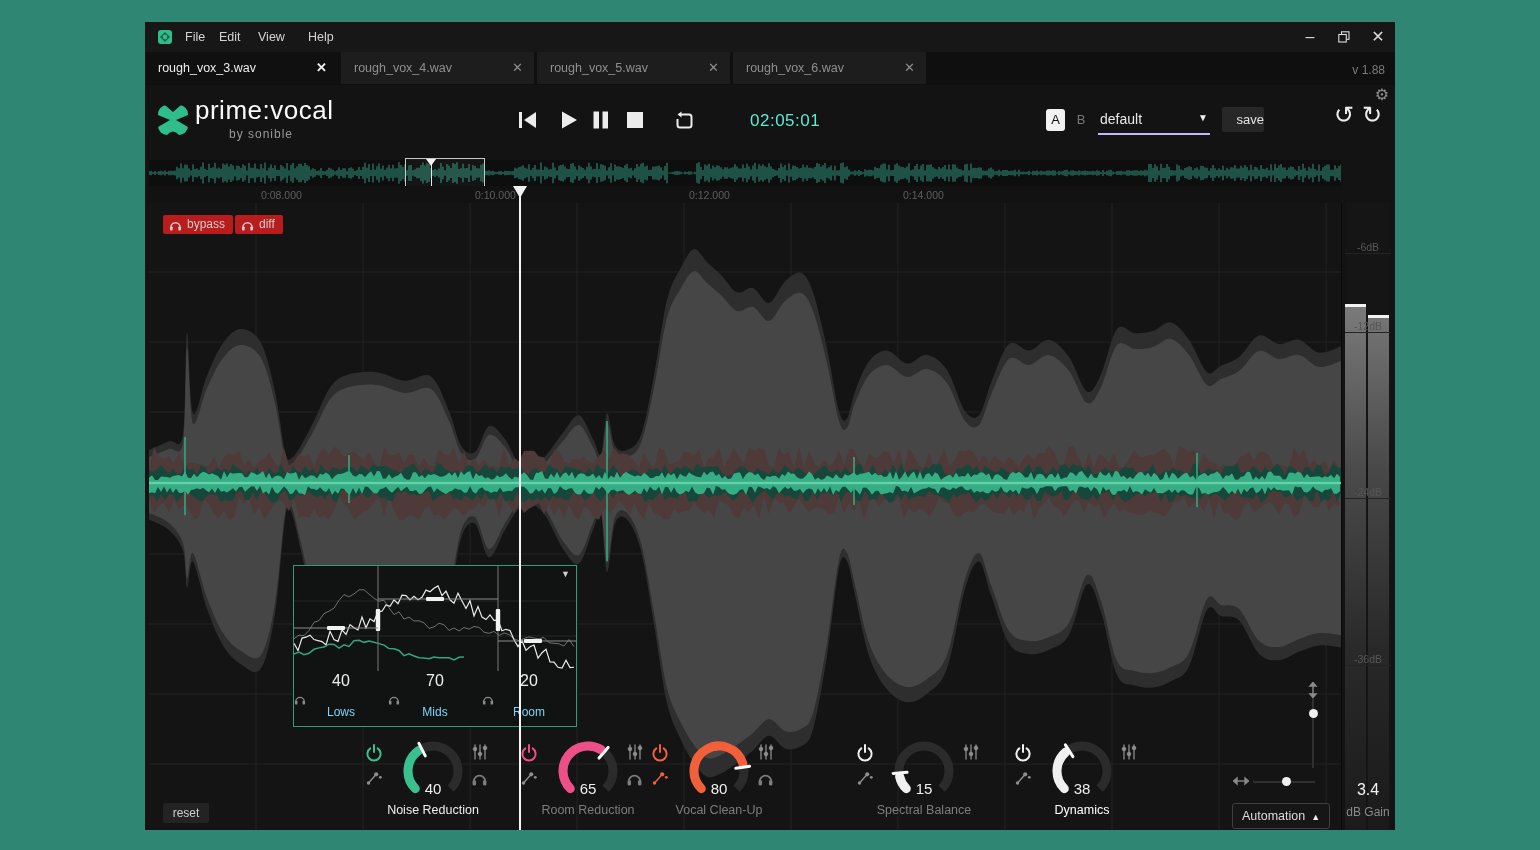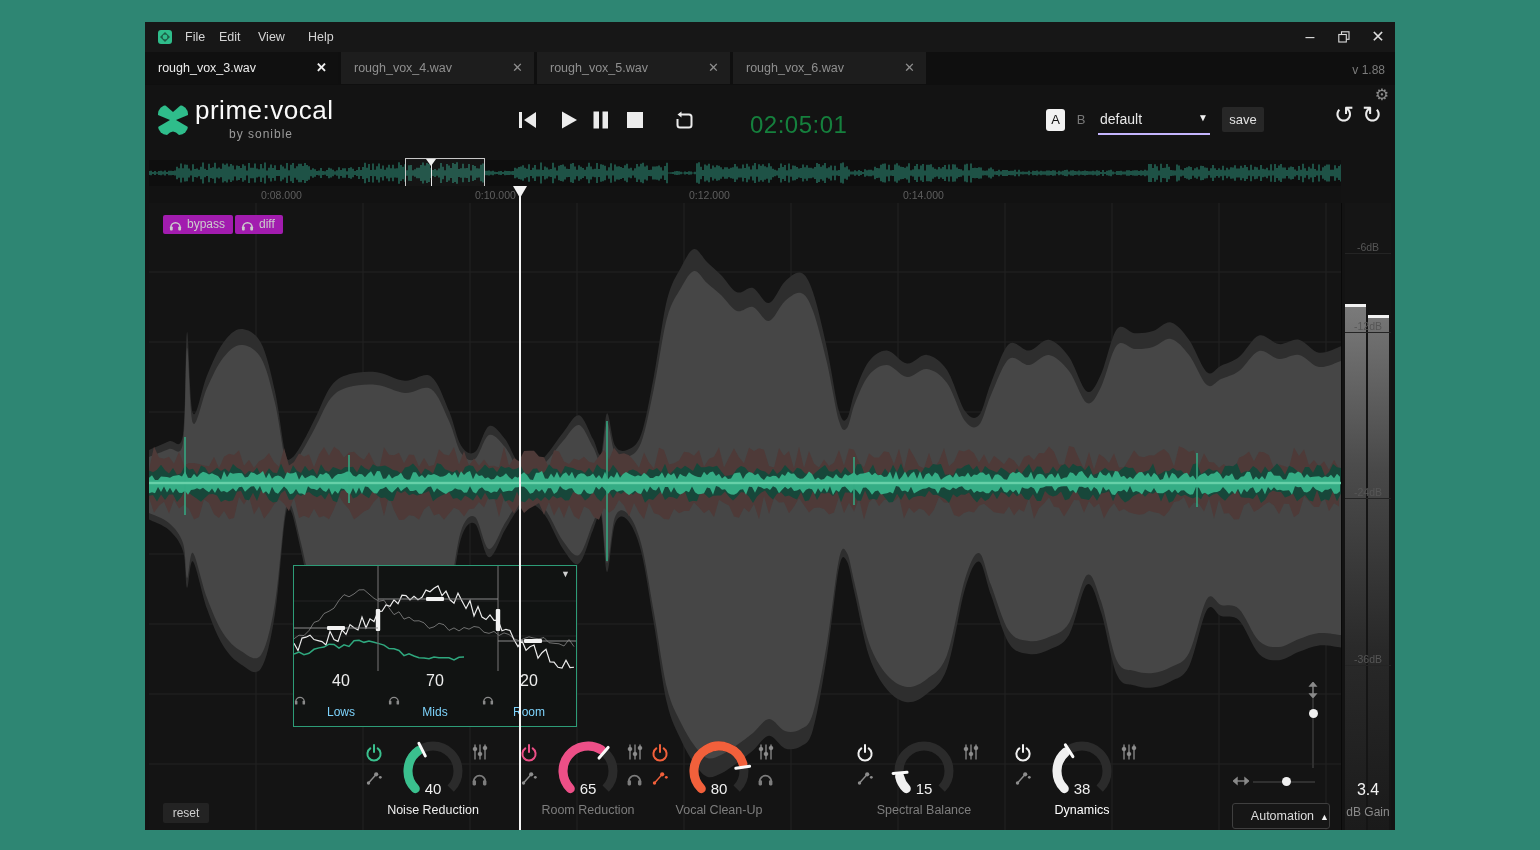--- a/index.html
+++ b/index.html
@@ -16,44 +16,44 @@
   .tab.active{background:#101010;color:#ececec;}
   .tab .tlabel{position:absolute;left:13px;top:9px;}
   .tab .tclose{position:absolute;right:11px;top:8px;font-size:13px;color:inherit;}
   .tab.active .tclose{color:#f0f0f0;font-weight:bold;}
   .version{position:absolute;right:10px;top:41px;color:#7b7b7b;font-size:12px;}
   
   .header{position:absolute;left:0;top:63px;width:100%;height:75px;background:#131313;}
   .brandname{position:absolute;left:50px;top:10px;color:#fafafa;font-size:26px;letter-spacing:.5px;}
   .brandby{position:absolute;left:84px;top:42px;color:#9a9a9a;font-size:12px;letter-spacing:1px;}
   .tbtn{position:absolute;top:25px;width:22px;height:22px;}
-  .time{position:absolute;left:605px;top:26px;width:90px;color:#15803d;font-size:24px;letter-spacing:.5px;}
+  .time{position:absolute;left:605px;top:26px;width:90px;color:#5eead4;font-size:17px;letter-spacing:.5px;}
   .abtn{position:absolute;left:901px;top:24px;width:19px;height:22px;background:#f2f2f2;color:#111;
     font-size:13px;text-align:center;line-height:22px;border-radius:3px;}
   .bbtn{position:absolute;left:928px;top:24px;width:16px;height:22px;color:#787878;font-size:13px;text-align:center;line-height:22px;}
   .preset{position:absolute;left:953px;top:20px;width:112px;height:28px;border-bottom:2px solid #c4b5fd;color:#e8e8e8;font-size:14px;}
   .preset .pname{position:absolute;left:2px;top:6px;}
   .preset .parrow{position:absolute;right:2px;top:7px;font-size:10px;color:#f0f0f0;}
   .savebtn{position:absolute;left:1077px;top:22px;width:42px;height:25px;background:#272727;color:#e3e3e3;
-    font-size:13px;text-align:center;line-height:25px;border-radius:2px;}
+    font-size:13px;text-align:right;line-height:25px;border-radius:2px;}
   .histbtn{position:absolute;top:16px;color:#ececec;font-size:24px;width:26px;text-align:center;}
   .gear{position:absolute;right:6px;top:0px;color:#8d8d8d;font-size:16px;}
   
   .overview{position:absolute;left:4px;top:138px;width:1192px;height:26px;background:#0e0e0e;}
   .sel-box{position:absolute;left:260px;top:136px;width:78px;height:29px;border:1px solid #c7c7c7;background:rgba(255,255,255,0.03);}
   .sel-line{position:absolute;left:286px;top:137px;width:1px;height:27px;background:#e8e8e8;}
   .sel-tri{position:absolute;left:281px;top:137px;width:0;height:0;border-left:5px solid transparent;border-right:5px solid transparent;border-top:7px solid #f0f0f0;}
   .timeline{position:absolute;left:4px;top:164px;width:1192px;height:17px;background:#121212;border-bottom:1px solid #1f1f1f;}
   .tl-label{position:absolute;top:3px;color:#5f5f5f;font-size:10.5px;}
   .ph-line{position:absolute;left:374px;top:164px;width:1.5px;height:644px;background:#f5f5f5;z-index:40;}
   .ph-tri{position:absolute;left:368px;top:164px;width:0;height:0;z-index:41;
     border-left:7px solid transparent;border-right:7px solid transparent;border-top:12px solid #f2f2f2;}
   
   .main{position:absolute;left:4px;top:181px;width:1192px;height:627px;background:#141414;border-right:1px solid #090909;}
-  .chip{position:absolute;height:19px;background:#a21caf;border-radius:2px;color:#cccccc;font-size:12px;line-height:19px;padding:0 8px 0 24px;z-index:30;}
+  .chip{position:absolute;height:19px;background:#b91c1c;border-radius:2px;color:#cccccc;font-size:12px;line-height:19px;padding:0 8px 0 24px;z-index:30;}
   .chip svg{position:absolute;left:6px;top:3.5px;}
   
   .metercol{position:absolute;left:1200px;top:181px;width:46px;height:627px;background:#151515;z-index:10;}
   .mbar{position:absolute;width:21px;bottom:0;}
   .mcap{position:absolute;width:21px;height:3px;background:#f2f2f2;}
   .dblab{position:absolute;width:100%;text-align:center;color:#565656;font-size:10.5px;z-index:12;}
   .mgrid{position:absolute;left:0;width:100%;height:1px;background:#242424;z-index:11;}
   .gainval{position:absolute;width:100%;text-align:center;top:578px;color:#f2f2f2;font-size:16px;z-index:12;}
   .gainunit{position:absolute;width:100%;text-align:center;top:602px;color:#8a8a8a;font-size:12px;z-index:12;}
   
@@ -65,21 +65,21 @@
   .blab svg{vertical-align:-1px;margin-right:4px;}
   
   .module{position:absolute;top:705px;width:180px;height:100px;z-index:20;}
   .module .mico{position:absolute;}
   .mval{position:absolute;left:0;top:53px;width:180px;text-align:center;color:#efefef;font-size:15px;}
   .mlabel{position:absolute;left:0;top:76px;width:180px;text-align:center;font-size:12.5px;}
   
   .resetbtn{position:absolute;left:18px;top:781px;width:46px;height:20px;background:#232323;border-radius:2px;
     color:#cfcfcf;font-size:12px;text-align:center;line-height:20px;z-index:30;}
   .autobtn{position:absolute;left:1087px;top:781px;width:96px;height:24px;background:#161616;border:1px solid #3f3f3f;
-    border-radius:3px;color:#dcdcdc;font-size:12.5px;line-height:24px;text-align:right;z-index:30;}
+    border-radius:3px;color:#dcdcdc;font-size:12.5px;line-height:24px;text-align:center;z-index:30;}
   .autobtn .uparr{font-size:9px;margin-left:6px;color:#f0f0f0;}
   .zoomv-track{position:absolute;left:1167px;top:676px;width:2px;height:70px;background:#303030;z-index:22;}
   .zoomv-dot{position:absolute;left:1163.5px;top:687px;width:9px;height:9px;border-radius:50%;background:#f0f0f0;z-index:23;}
   .zoomh-track{position:absolute;left:1108px;top:759px;width:62px;height:2px;background:#303030;z-index:22;}
   .zoomh-dot{position:absolute;left:1137px;top:755px;width:9px;height:9px;border-radius:50%;background:#f0f0f0;z-index:23;}
   .zoomicon{position:absolute;z-index:22;color:#8a8a8a;}
   svg{display:block;}
 </style>
 </head>
 <body>

